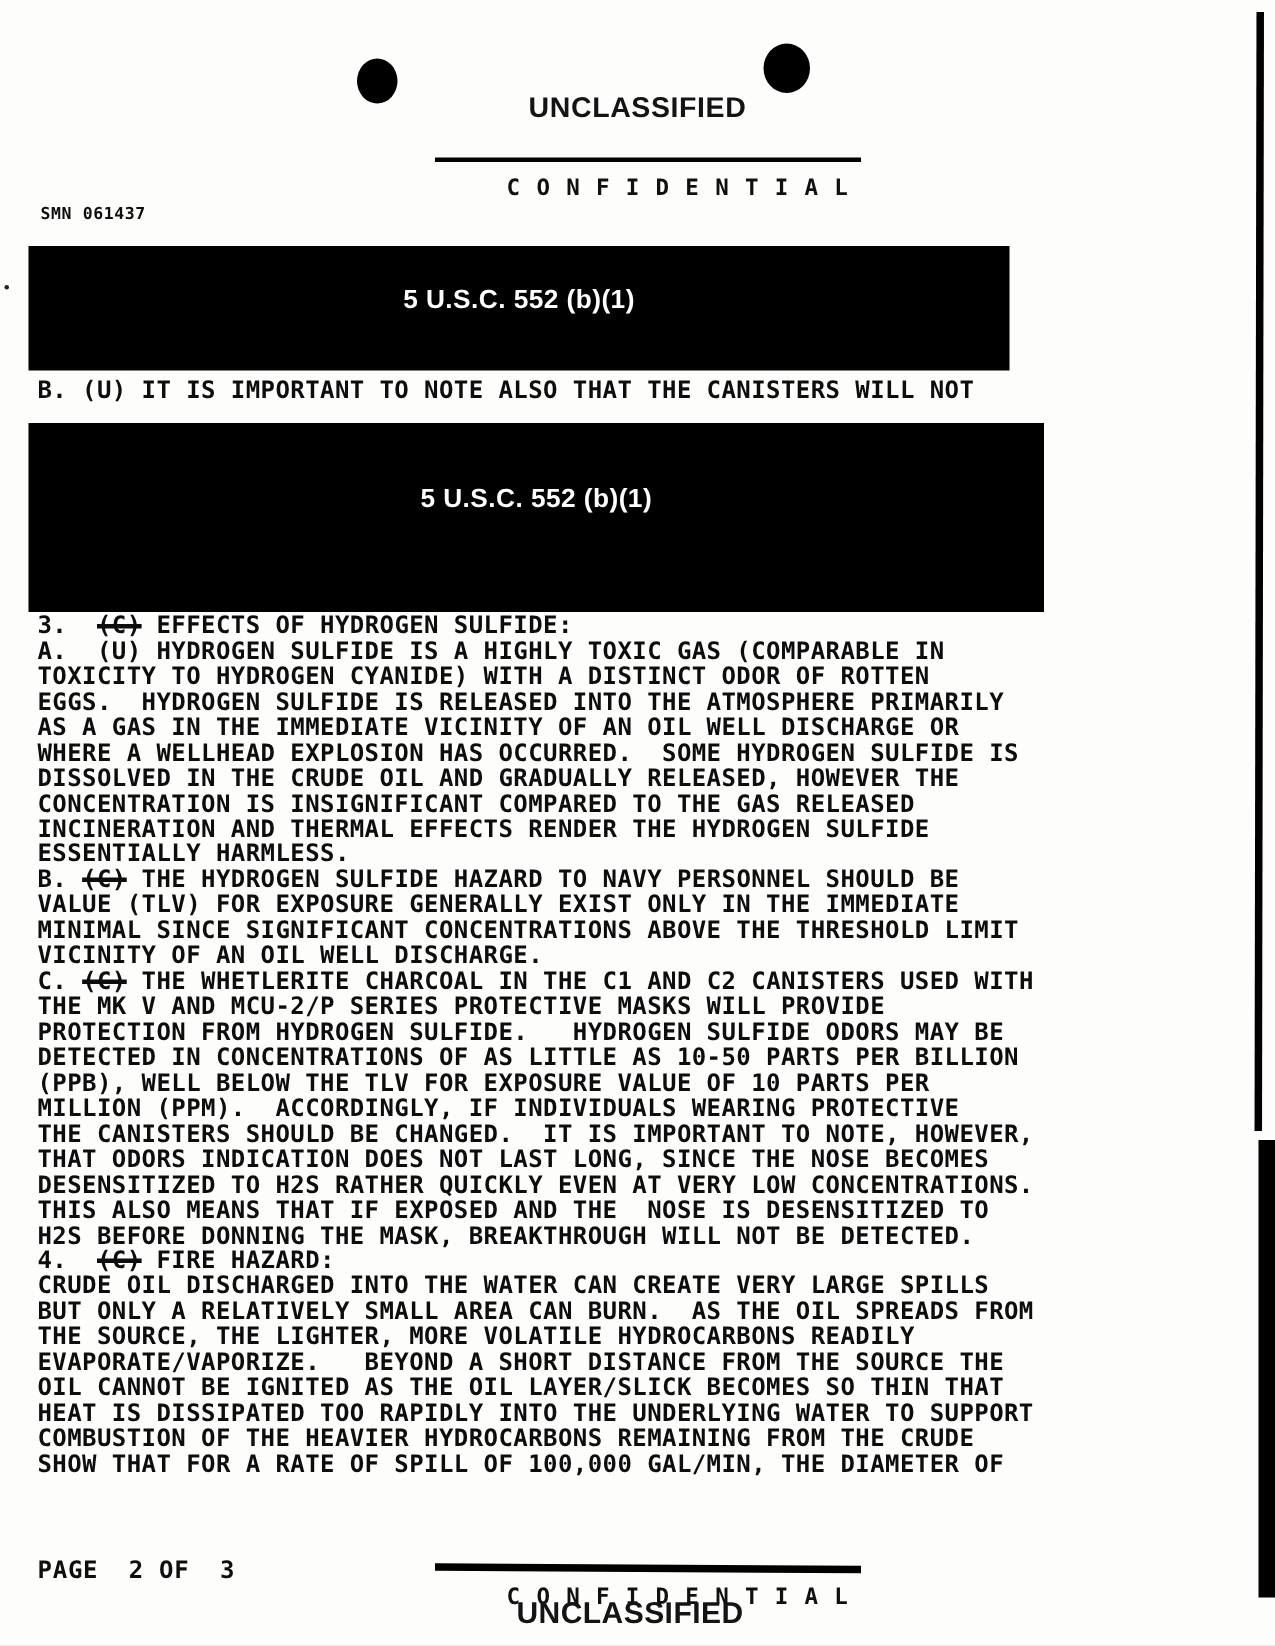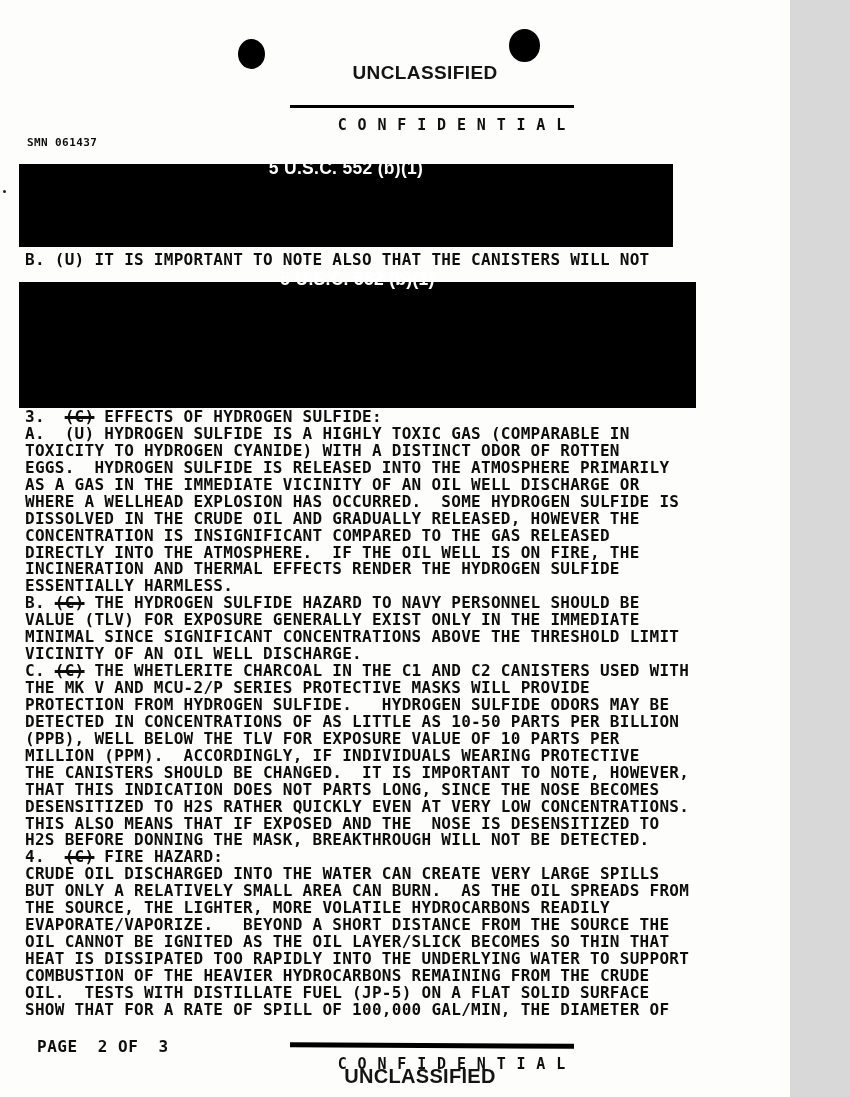--- a/index.html
+++ b/index.html
@@ -1,36 +1,36 @@
 <!DOCTYPE html>
 <html><head>
 <meta charset="utf-8">
 <style>
   html,body { margin:0; padding:0; background:#d8d8d8; }
   .page {
-    position:relative; width:790px; height:1097px; background:#fdfdfc;
+    position:relative; width:850px; height:1097px; background:#fdfdfc;
     overflow:hidden; font-family:"DejaVu Sans Mono", monospace; color:#0e0e0e;
   }
   
   .mono { font-family:"DejaVu Sans Mono", monospace; font-weight:700; color:#0e0e0e; }
   .doc-lines { position:absolute; }
   .doc-line { white-space:pre; font-size:16px; line-height:16.93px; letter-spacing:0.28px;
               font-weight:700; color:#0d0d0d; }
   .doc-line s { text-decoration:line-through; text-decoration-thickness:2.5px; }
   
   .stamp { position:absolute; font-family:"Liberation Sans", sans-serif; font-weight:700;
            color:#141414; text-align:center; }
   
   .conf { position:absolute; font-family:"DejaVu Sans Mono", monospace; font-weight:700;
           font-size:15px; letter-spacing:0.9px; color:#101010; white-space:pre;text-align:center; }
   .conf .bar { position:absolute; left:-8px; right:-8px; background:#000; }
   .conf .bar.thin  { top:7px;  height:3px; }
   .conf .bar.thick { top:6px;  height:4.5px; transform:rotate(0.35deg); }
   
-  .redaction { position:absolute; background:#000; display:flex; 
+  .redaction { position:absolute; background:#000; display:flex; align-items:center;
                justify-content:center; }
   .redaction .label { font-family:"Liberation Sans", sans-serif; font-weight:700;
                       font-size:17.5px; color:#ffffff; letter-spacing:0.3px; }
   .redaction.r1 .label { transform:translateY(-6px); }
   .redaction.r2 .label { transform:translateY(-13px); }
   
   .punch { position:absolute; background:#000; border-radius:50%; }
   .punch.left  { left:238px; top:39px;  width:27px; height:30px; }
   .punch.right { left:509px; top:29px;  width:31px; height:33px; }
   
@@ -74,51 +74,49 @@
 
   <div class="doc-lines" style="left:25px; top:409px;">
       <div class="doc-line"><span>3.  </span><s>(C)</s><span> EFFECTS OF HYDROGEN SULFIDE:</span></div>
       <div class="doc-line"><span>A.  (U) HYDROGEN SULFIDE IS A HIGHLY TOXIC GAS (COMPARABLE IN</span></div>
       <div class="doc-line"><span>TOXICITY TO HYDROGEN CYANIDE) WITH A DISTINCT ODOR OF ROTTEN</span></div>
       <div class="doc-line"><span>EGGS.  HYDROGEN SULFIDE IS RELEASED INTO THE ATMOSPHERE PRIMARILY</span></div>
       <div class="doc-line"><span>AS A GAS IN THE IMMEDIATE VICINITY OF AN OIL WELL DISCHARGE OR</span></div>
       <div class="doc-line"><span>WHERE A WELLHEAD EXPLOSION HAS OCCURRED.  SOME HYDROGEN SULFIDE IS</span></div>
       <div class="doc-line"><span>DISSOLVED IN THE CRUDE OIL AND GRADUALLY RELEASED, HOWEVER THE</span></div>
       <div class="doc-line"><span>CONCENTRATION IS INSIGNIFICANT COMPARED TO THE GAS RELEASED</span></div>
-      <div class="doc-line"><span>DIRECTLY INTO THE ATMOSPHERE.  IF THE OIL WELL IS ON FIRE, THE</span></div>
       <div class="doc-line"><span>INCINERATION AND THERMAL EFFECTS RENDER THE HYDROGEN SULFIDE</span></div>
       <div class="doc-line"><span>ESSENTIALLY HARMLESS.</span></div>
       <div class="doc-line"><span>B. </span><s>(C)</s><span> THE HYDROGEN SULFIDE HAZARD TO NAVY PERSONNEL SHOULD BE</span></div>
       <div class="doc-line"><span>VALUE (TLV) FOR EXPOSURE GENERALLY EXIST ONLY IN THE IMMEDIATE</span></div>
       <div class="doc-line"><span>MINIMAL SINCE SIGNIFICANT CONCENTRATIONS ABOVE THE THRESHOLD LIMIT</span></div>
       <div class="doc-line"><span>VICINITY OF AN OIL WELL DISCHARGE.</span></div>
       <div class="doc-line"><span>C. </span><s>(C)</s><span> THE WHETLERITE CHARCOAL IN THE C1 AND C2 CANISTERS USED WITH</span></div>
       <div class="doc-line"><span>THE MK V AND MCU-2/P SERIES PROTECTIVE MASKS WILL PROVIDE</span></div>
       <div class="doc-line"><span>PROTECTION FROM HYDROGEN SULFIDE.   HYDROGEN SULFIDE ODORS MAY BE</span></div>
       <div class="doc-line"><span>DETECTED IN CONCENTRATIONS OF AS LITTLE AS 10-50 PARTS PER BILLION</span></div>
       <div class="doc-line"><span>(PPB), WELL BELOW THE TLV FOR EXPOSURE VALUE OF 10 PARTS PER</span></div>
       <div class="doc-line"><span>MILLION (PPM).  ACCORDINGLY, IF INDIVIDUALS WEARING PROTECTIVE</span></div>
       <div class="doc-line"><span>THE CANISTERS SHOULD BE CHANGED.  IT IS IMPORTANT TO NOTE, HOWEVER,</span></div>
-      <div class="doc-line"><span>THAT THIS INDICATION DOES NOT PARTS LONG, SINCE THE NOSE BECOMES</span></div>
+      <div class="doc-line"><span>THAT ODORS INDICATION DOES NOT LAST LONG, SINCE THE NOSE BECOMES</span></div>
       <div class="doc-line"><span>DESENSITIZED TO H2S RATHER QUICKLY EVEN AT VERY LOW CONCENTRATIONS.</span></div>
       <div class="doc-line"><span>THIS ALSO MEANS THAT IF EXPOSED AND THE  NOSE IS DESENSITIZED TO</span></div>
       <div class="doc-line"><span>H2S BEFORE DONNING THE MASK, BREAKTHROUGH WILL NOT BE DETECTED.</span></div>
       <div class="doc-line"><span>4.  </span><s>(C)</s><span> FIRE HAZARD:</span></div>
       <div class="doc-line"><span>CRUDE OIL DISCHARGED INTO THE WATER CAN CREATE VERY LARGE SPILLS</span></div>
       <div class="doc-line"><span>BUT ONLY A RELATIVELY SMALL AREA CAN BURN.  AS THE OIL SPREADS FROM</span></div>
       <div class="doc-line"><span>THE SOURCE, THE LIGHTER, MORE VOLATILE HYDROCARBONS READILY</span></div>
       <div class="doc-line"><span>EVAPORATE/VAPORIZE.   BEYOND A SHORT DISTANCE FROM THE SOURCE THE</span></div>
       <div class="doc-line"><span>OIL CANNOT BE IGNITED AS THE OIL LAYER/SLICK BECOMES SO THIN THAT</span></div>
       <div class="doc-line"><span>HEAT IS DISSIPATED TOO RAPIDLY INTO THE UNDERLYING WATER TO SUPPORT</span></div>
       <div class="doc-line"><span>COMBUSTION OF THE HEAVIER HYDROCARBONS REMAINING FROM THE CRUDE</span></div>
-      <div class="doc-line"><span>OIL.  TESTS WITH DISTILLATE FUEL (JP-5) ON A FLAT SOLID SURFACE</span></div>
       <div class="doc-line"><span>SHOW THAT FOR A RATE OF SPILL OF 100,000 GAL/MIN, THE DIAMETER OF</span></div>
     </div>
 
-  <div class="mono" style="position:absolute; left:25px; top:1037px; font-size:16px; letter-spacing:0.5px; white-space:pre;margin-left:12px;">PAGE  2 OF  3</div>
+  <div class="mono" style="position:absolute; left:25px; top:1037px; font-size:16px; letter-spacing:0.5px; white-space:pre;">PAGE  2 OF  3</div>
 
   <div class="conf" style="left:298px; top:1037px;">
     <span>C O N F I D E N T I A L</span>
     <span class="bar thick"></span>
   </div>
 
   <div class="stamp" style="left:335px; top:1065px; width:170px; font-size:20px; letter-spacing:0.3px;">UNCLASSIFIED</div>
 
 </div>
 

